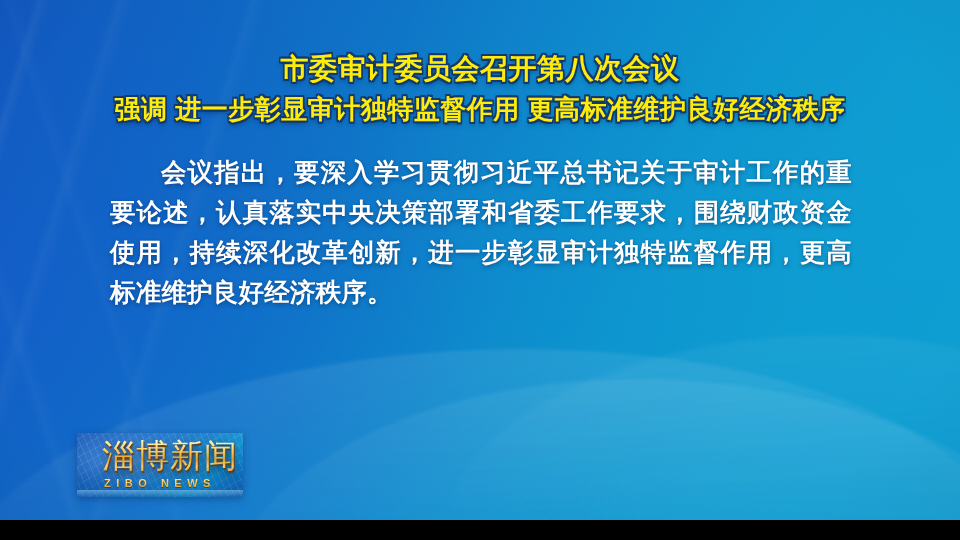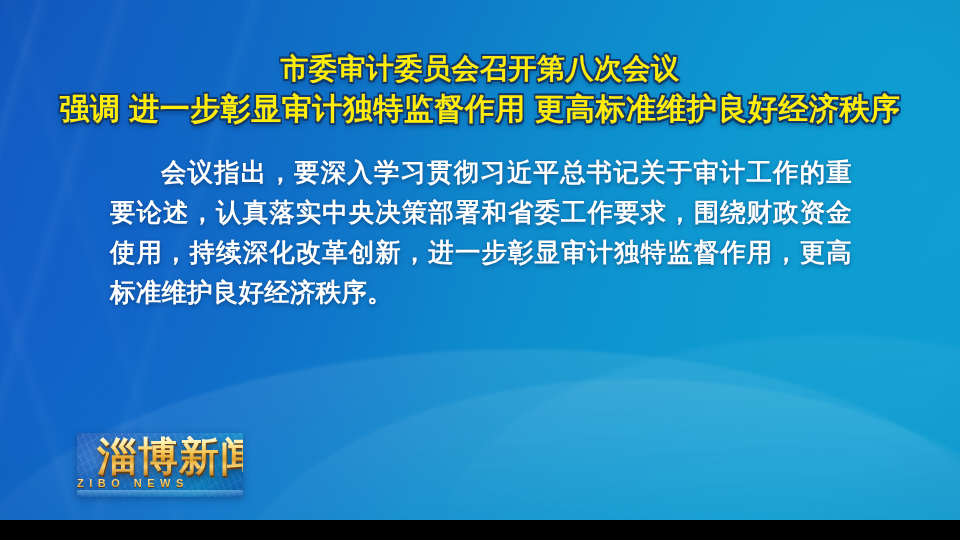--- a/index.html
+++ b/index.html
@@ -106,21 +106,21 @@
     letter-spacing: .5px;
     white-space: nowrap;
     text-shadow:
       -1.6px -1.6px 0 #123a6e, 1.6px -1.6px 0 #123a6e,
       -1.6px  1.6px 0 #123a6e, 1.6px  1.6px 0 #123a6e,
       -1.6px 0 0 #123a6e, 1.6px 0 0 #123a6e,
       0 -1.6px 0 #123a6e, 0 1.6px 0 #123a6e,
       0 3px 5px rgba(2,28,66,.55);
   }
   #title-line-1 { font-size: 28px; line-height: 40px; }
-  #title-line-2 { font-size: 30px; line-height: 40px; }
+  #title-line-2 { font-size: 26px; line-height: 40px; }
 
   
   #body-copy {
     position: absolute;
     left: 110px;
     top: 152px;
     width: 742px;
     z-index: 5;
   }
   .para {
@@ -161,41 +161,42 @@
                 rgba(180,225,255,0.30) 0%, rgba(140,200,255,0.08) 55%, rgba(0,0,0,0) 80%);
   }
   .badge-shade {
     background: linear-gradient(180deg, rgba(255,255,255,0.07) 0%, rgba(0,0,0,0) 40%, rgba(0,30,80,0.22) 100%);
   }
   #logo-cn {
     position: absolute;
     left: 0; right: 0;
     top: 3px;
     text-align: center;
-    font-size: 40px;
+    font-size: 33px;
     line-height: 40px;
-    font-weight: 700;
+    font-weight: 400;
     letter-spacing: 1px;
     white-space: nowrap;
     background: linear-gradient(180deg,
                 #fff7d2 0%, #ffe9a0 16%, #f7c council 0%,
                 #f3c košík 0%);
     background: linear-gradient(180deg, #fffbe2 0%, #ffeda6 18%, #f6c453 42%,
                                         #e0a02c 58%, #f7d070 76%, #c8811f 100%);
     -webkit-background-clip: text;
             background-clip: text;
     color: transparent;
     -webkit-text-fill-color: transparent;
     filter: drop-shadow(1px 2px 0 rgba(110,58,6,.85)) drop-shadow(0 3px 4px rgba(6,28,62,.6));
     padding-left: 20px;
   }
   #logo-en {
     position: absolute;
     left: 0; right: 0;
     top: 43px;
+    text-align: center;
     font-size: 11px;
     line-height: 14px;
     font-weight: 700;
     letter-spacing: 5.5px;
     white-space: nowrap;
     background: linear-gradient(180deg, #fff4cd 0%, #f6cb62 48%, #d29426 100%);
     -webkit-background-clip: text;
             background-clip: text;
     color: transparent;
     -webkit-text-fill-color: transparent;

